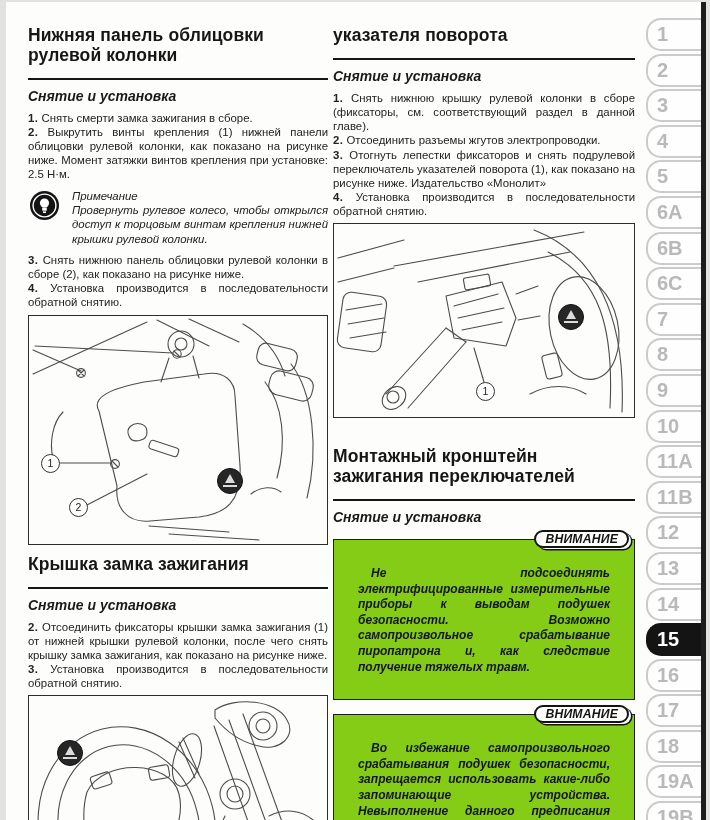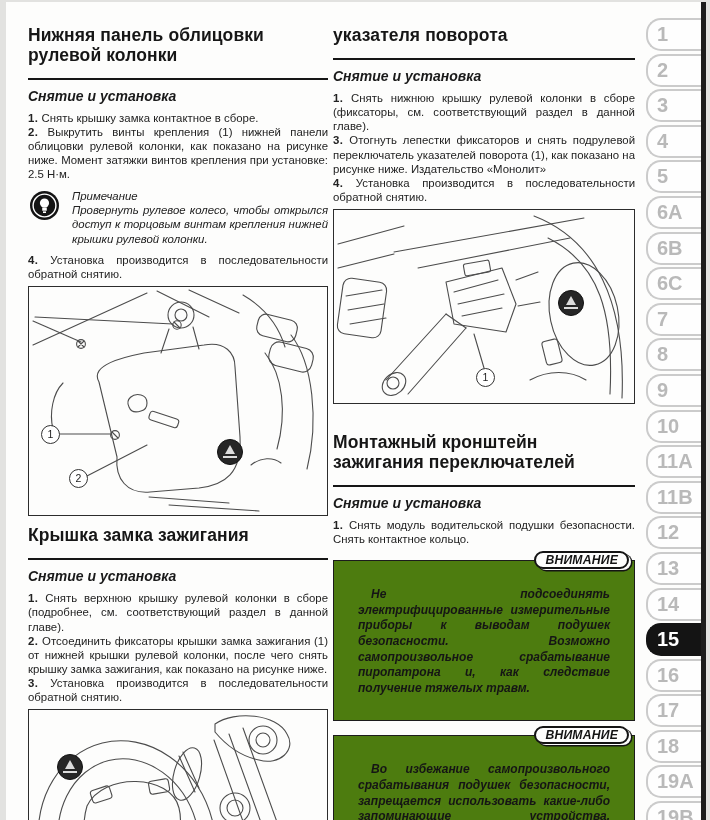--- a/index.html
+++ b/index.html
@@ -66,21 +66,21 @@
     content:"";position:absolute;left:7px;top:5px;width:0;height:0;
     border-left:5px solid transparent;border-right:5px solid transparent;
     border-bottom:9px solid #dcdcdc;
   }
   .monolit:before{
     content:"";position:absolute;left:5px;top:16px;width:14px;height:2px;background:#dcdcdc;
   }
 
   .warnbox{
     position:relative;border:1.7px solid #1c1c1c;margin-top:14px;
-    padding:10px 8px 8px 8px;background:#4d7c0f;
+    padding:10px 8px 8px 8px;background:#84cc16;
   }
   .warnbox .wtext{
     font-size:12px;line-height:1.3;font-weight:bold;font-style:italic;
     text-align:justify;color:#151515;text-indent:13px;margin:16px;
   }
   .warnlabel{
     position:absolute;top:-10px;right:5px;background:#fdfdfc;
     border:2px solid #141414;border-radius:9px;padding:0 9px;
     font-size:12.2px;font-weight:bold;font-style:italic;color:#141414;
     box-shadow:3px 2px 0 -1px #fdfdfc, 3.5px 2.5px 0 0 #141414;
@@ -109,38 +109,39 @@
 
   <div class="col col-left">
     <div class="col-inner">
 
       <h1 class="sec" style="margin-top:12px;">
         <span>Нижняя панель облицовки</span>
         <span>рулевой колонки</span>
       </h1>
       <h2 class="sub">Снятие и установка</h2>
 
-      <p class="step"><b>1.</b> <span>Снять крышку замка контактное в сборе.</span></p>
+      <p class="step"><b>1.</b> <span>Снять смерти замка зажигания в сборе.</span></p>
       <p class="step"><b>2.</b> <span>Выкрутить винты крепления (1) нижней панели облицовки рулевой колонки, как показано на рисунке ниже. Момент затяжки винтов крепления при установке: 2.5 Н·м.</span></p>
 
       <div class="notebox">
         <span class="note-icon">
           <svg width="29" height="29" viewBox="0 0 29 29">
             <circle cx="14.5" cy="14.5" r="13" fill="#141414"></circle>
             <circle cx="14.5" cy="14.5" r="11.4" fill="none" stroke="#fff" stroke-width="1.4"></circle>
             <circle cx="14.5" cy="12" r="4.6" fill="#fff"></circle>
             <rect x="12.2" y="16.5" width="4.6" height="3.2" fill="#fff"></rect>
             <rect x="13" y="20.4" width="3" height="1.6" fill="#fff"></rect>
           </svg>
         </span>
         <span class="note-label">Примечание</span>
         <span class="note-text-first">Провернуть рулевое колесо, чтобы открылся доступ к торцовым винтам крепления нижней крышки рулевой колонки.</span>
         <div style="clear:left;"></div>
       </div>
 
+      <p class="step"><b>3.</b> <span>Снять нижнюю панель облицовки рулевой колонки в сборе (2), как показано на рисунке ниже.</span></p>
       <p class="step"><b>4.</b> <span>Установка производится в последовательности обратной снятию.</span></p>
 
       <div class="figure" style="height:228px;">
         <svg class="sketch" width="296" height="228" viewBox="0 0 296 228">
           <path d="M4 58 L118 6"></path>
             <path d="M4 34 L52 55"></path>
             <path d="M6 30 L144 37"></path>
           <path d="M128 4 L180 30 M160 3 L210 26"></path>
           <path d="M214 8 C238 22 250 40 256 60"></path>
           <rect x="228" y="30" width="40" height="22" rx="8" transform="rotate(14 248 41)"></rect>
@@ -168,21 +169,20 @@
         <div class="callout" style="left:12px;top:138px;">1</div>
         <div class="callout" style="left:40px;top:182px;">2</div>
         <div class="monolit" style="left:188px;top:152px;"></div>
       </div>
 
       <h1 class="sec" style="margin-top:10px;">
         <span>Крышка замка зажигания</span>
       </h1>
       <h2 class="sub">Снятие и установка</h2>
 
-      <p class="step"><b>1.</b> <span>Снять верхнюю крышку рулевой колонки в сборе (подробнее, см. соответствующий раздел в данной главе).</span></p>
       <p class="step"><b>2.</b> <span>Отсоединить фиксаторы крышки замка зажигания (1) от нижней крышки рулевой колонки, после чего снять крышку замка зажигания, как показано на рисунке ниже.</span></p>
       <p class="step"><b>3.</b> <span>Установка производится в последовательности обратной снятию.</span></p>
 
       <div class="figure" style="height:240px;border-bottom:none;">
         <svg class="sketch" width="296" height="240" viewBox="0 0 296 240">
           <ellipse cx="98" cy="132" rx="88" ry="102" transform="rotate(-14 98 132)"></ellipse>
           <ellipse cx="100" cy="132" rx="70" ry="84" transform="rotate(-14 100 132)"></ellipse>
           <path d="M58 96 C74 62 142 64 150 98 C158 130 132 176 96 182 C62 187 48 130 58 96 Z"></path>
           <rect x="62" y="78" width="20" height="13" rx="3" transform="rotate(-18 72 84)"></rect>
           <rect x="120" y="70" width="20" height="13" rx="3" transform="rotate(-10 130 76)"></rect>
@@ -212,20 +212,21 @@
 
   <div class="col col-right">
     <div class="col-inner">
 
       <h1 class="sec" style="margin-top:12px;">
         <span>указателя поворота</span>
       </h1>
       <h2 class="sub">Снятие и установка</h2>
 
       <p class="step"><b>1.</b> <span>Снять нижнюю крышку рулевой колонки в сборе (фиксаторы, см. соответствующий раздел в данной главе).</span></p>
+      <p class="step"><b>2.</b> <span>Отсоединить разъемы жгутов электропроводки.</span></p>
       <p class="step"><b>3.</b> <span>Отогнуть лепестки фиксаторов и снять подрулевой переключатель указателей поворота (1), как показано на рисунке ниже. Издательство «Монолит»</span></p>
       <p class="step"><b>4.</b> <span>Установка производится в последовательности обратной снятию.</span></p>
 
       <div class="figure" style="height:193px;">
         <svg class="sketch" width="298" height="193" viewBox="0 0 298 193">
           <path d="M4 34 L70 16 M4 58 L60 44"></path>
           <rect x="6" y="70" width="44" height="56" rx="8" transform="rotate(8 28 98)"></rect>
           <path d="M12 86 L48 80 M14 100 L50 94 M16 114 L52 108"></path>
           <path d="M60 42 L250 8 M84 58 L236 28"></path>
           <path d="M52 170 L112 104 M74 184 L132 118"></path>
@@ -246,21 +247,20 @@
         <div class="callout" style="left:142px;top:158px;">1</div>
         <div class="monolit" style="left:224px;top:80px;"></div>
       </div>
 
       <h1 class="sec" style="margin-top:29px;">
         <span>Монтажный кронштейн</span>
         <span>зажигания переключателей</span>
       </h1>
       <h2 class="sub">Снятие и установка</h2>
 
-      <p class="step"><b>1.</b> <span>Снять модуль водительской подушки безопасности. Снять контактное кольцо.</span></p>
 
       <div class="warnbox">
         <span class="warnlabel">ВНИМАНИЕ</span>
         <p class="wtext">Не подсоединять электрифицированные измерительные приборы к выводам подушек безопасности. Возможно самопроизвольное срабатывание пиропатрона и, как следствие получение тяжелых травм.</p>
       </div>
 
       <div class="warnbox">
         <span class="warnlabel">ВНИМАНИЕ</span>
         <p class="wtext">Во избежание самопроизвольного срабатывания подушек безопасности, запрещается использовать какие-либо запоминающие устройства. Невыполнение данного предписания может привести к получению тяжелых травм или к смерти.</p>
       </div>

